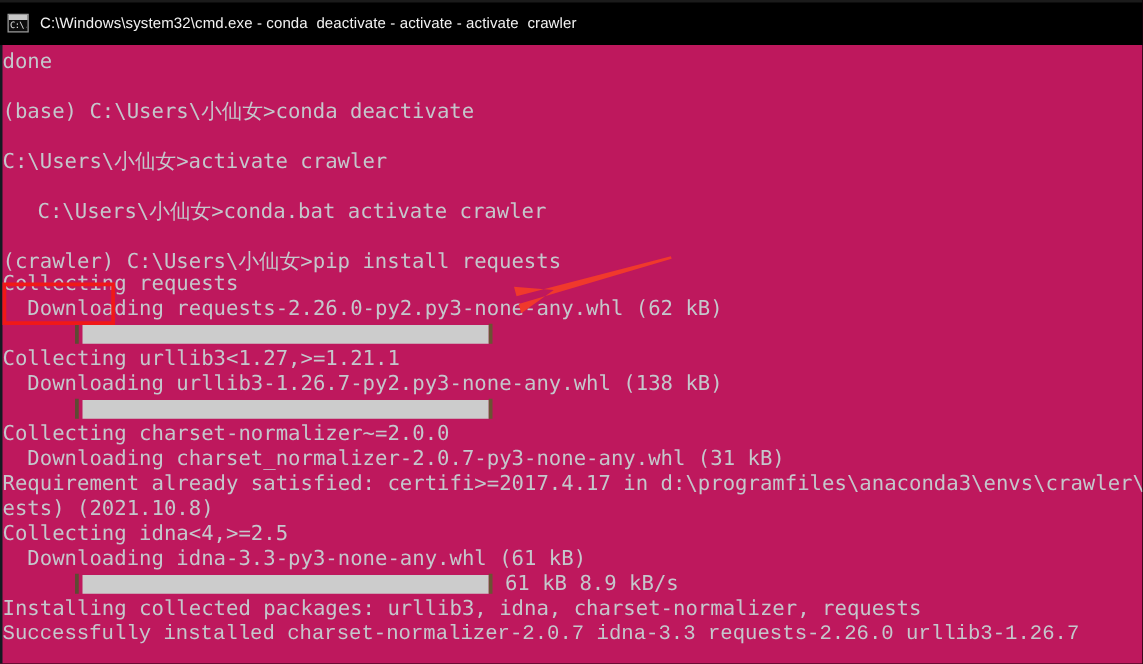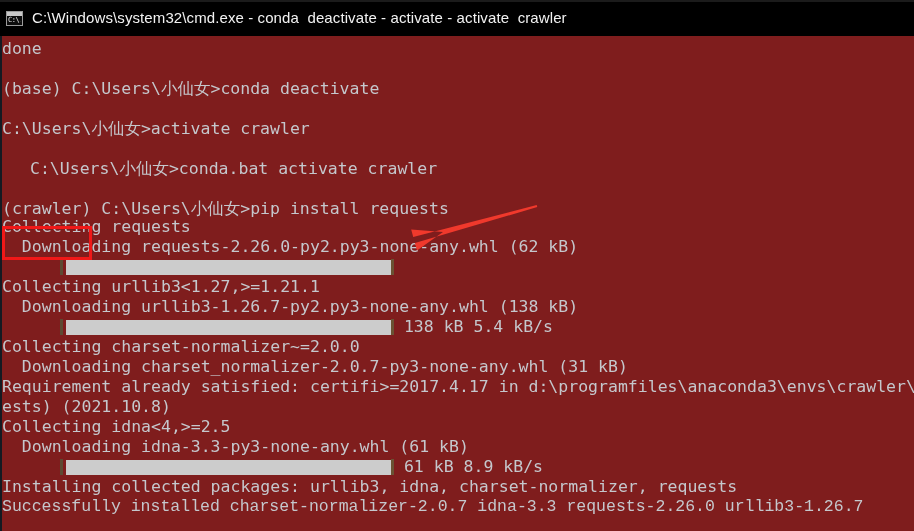--- a/index.html
+++ b/index.html
@@ -69,34 +69,34 @@
     font-family: "DejaVu Sans Mono", monospace;
     font-size: 7px;
     line-height: 9px;
     text-align: left;
     letter-spacing: -0.5px;
     overflow: hidden;
   }
   #title-text {
     color: #f2f2f2;
     font-family: "Liberation Sans", sans-serif;
-    font-size: 15px;
+    font-size: 12px;
     line-height: 18px;
     white-space: pre;
     letter-spacing: 0.1px;
   }
 
   
   #console {
     position: absolute;
     left: 0;
     top: 36px;
     width: 914px;
     height: 495px;
-    background: #7f1d1d;
+    background: #be185d;
     overflow: hidden;
   }
   #left-edge {
     position: absolute;
     left: 0; top: 0;
     width: 2px;
     height: 495px;
     background: #141a22;
   }
   .line {
@@ -198,21 +198,20 @@
     <div id="bars-host">
         <div class="progress-row" style="left: 0px; top: 221px; width: 914px;">
           <div class="progress-tick" style="left: 60px;"></div>
           <div class="progress-fill" style="left: 66px; width: 325px;"></div>
           <div class="progress-end" style="left: 391px;"></div>
         </div>
         <div class="progress-row" style="left: 0px; top: 281px; width: 914px;">
           <div class="progress-tick" style="left: 60px;"></div>
           <div class="progress-fill" style="left: 66px; width: 325px;"></div>
           <div class="progress-end" style="left: 391px;"></div>
-          <div class="progress-label" style="left: 394px;"> 138 kB 5.4 kB/s</div>
         </div>
         <div class="progress-row" style="left: 0px; top: 421px; width: 726px;">
           <div class="progress-tick" style="left: 60px;"></div>
           <div class="progress-fill" style="left: 66px; width: 325px;"></div>
           <div class="progress-end" style="left: 391px;"></div>
           <div class="progress-label" style="left: 394px;"> 61 kB 8.9 kB/s</div>
         </div>
       </div>
 
     <div id="highlight-box" style="left: 2px; top: 190px; width: 90px; height: 34px; border-color: rgb(240, 24, 24);"></div>

